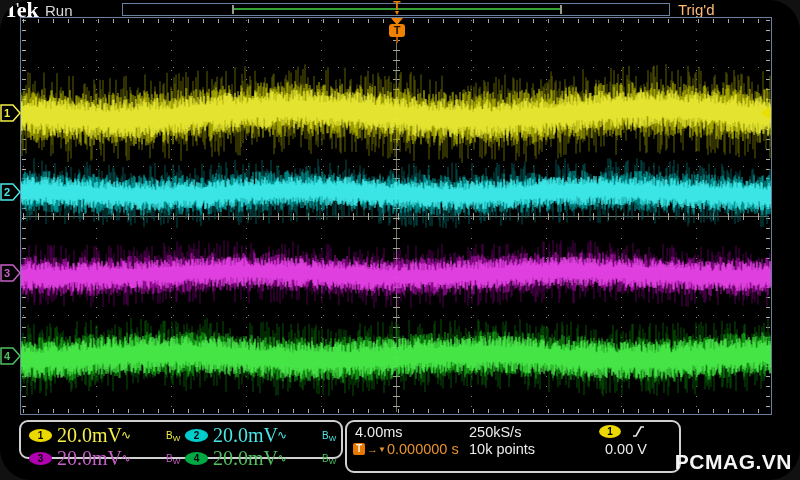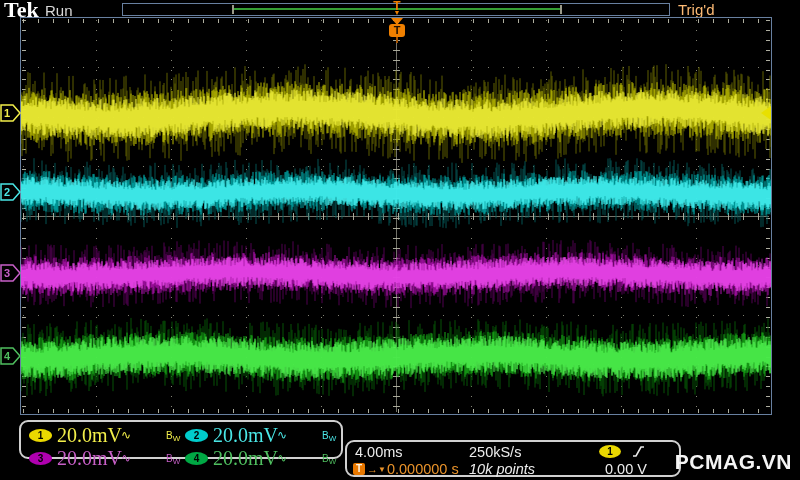--- a/index.html
+++ b/index.html
@@ -1,18 +1,18 @@
 <!DOCTYPE html>
 <html><head>
 <meta charset="utf-8">
 <style>
   html,body{margin:0;padding:0;background:#111;}
   .screen{
     position:relative; width:800px; height:480px; background:#000;
-    overflow:hidden; font-family:"Liberation Sans", sans-serif;
+    overflow:hidden; font-family:"Liberation Sans", sans-serif;border-radius:31px;
     -webkit-font-smoothing:antialiased;
   }
   
   .logo{position:absolute;left:4px;top:-3px;font-family:"Liberation Serif",serif;
         font-weight:bold;font-size:22px;color:#fff;}
   .acq-status{position:absolute;left:45px;top:2px;font-size:15px;color:#d8d8d8;}
   .trig-status{position:absolute;left:678px;top:1px;font-size:15px;color:#fdba74;}
   .acqbar{position:absolute;left:122px;top:3px;width:548px;height:13px;
           border:1px solid #6880a0;background:#000;box-sizing:border-box;}
   .acqbar .greenline{position:absolute;left:110px;top:4px;width:328px;height:2px;background:#35a035;}
@@ -45,25 +45,25 @@
           display:grid;grid-template-columns:1fr 1fr;grid-template-rows:1fr 1fr;
           padding:2px 4px;}
   .ch-cell{display:flex;align-items:center;}
   .ch-badge{display:inline-block;width:23px;height:13px;border-radius:50%;
             color:#000;font-size:10px;font-weight:bold;line-height:13px;text-align:center;
             margin-left:4px;flex:none;}
   .ch-scale{font-size:20px;margin-left:5px;width:64px;flex:none;font-family:Liberation Serif, serif;}
   .ch-icons{font-size:12px;flex:none;}
   .ch-icons .bw-b{font-size:10px;margin-left:3px;padding-left:32px;}
   .ch-icons .bw-w{font-size:8px;vertical-align:-2px;}
-  .horiz-box{left:345px;top:440px;width:336px;height:37px;}
+  .horiz-box{left:345px;top:420px;width:336px;height:53px;}
   .hb-item{position:absolute;font-size:14.5px;color:#ececec;white-space:nowrap;}
   .tb-scale{left:8px;top:2px;}
   .sample-rate{left:122px;top:2px;}
-  .record-length{left:122px;top:19px;font-style:italic;}
+  .record-length{left:122px;top:19px;}
   .trig-level-readout{left:258px;top:19px;text-align:right;}
   .trig-src-badge{position:absolute;left:252px;top:3px;width:22px;height:13px;border-radius:50%;
                   background:#ead800;color:#000;font-size:10px;font-weight:bold;line-height:13px;text-align:center;}
   .slope-icon{position:absolute;left:285px;top:3px;}
   .trig-delay{position:absolute;left:6px;top:19px;display:flex;align-items:center;color:#e8922a;font-size:14.5px;}
   .td-box{display:inline-block;width:12px;height:12px;background:#e87800;border-radius:2px;
           color:#fff4e0;font-size:10px;font-weight:bold;line-height:12px;text-align:center;margin-right:1px;}
   .td-arrow{font-size:11px;margin:0 0 0 1px;}
   .td-tri{font-size:8px;margin:0 1px 0 0;}
   

